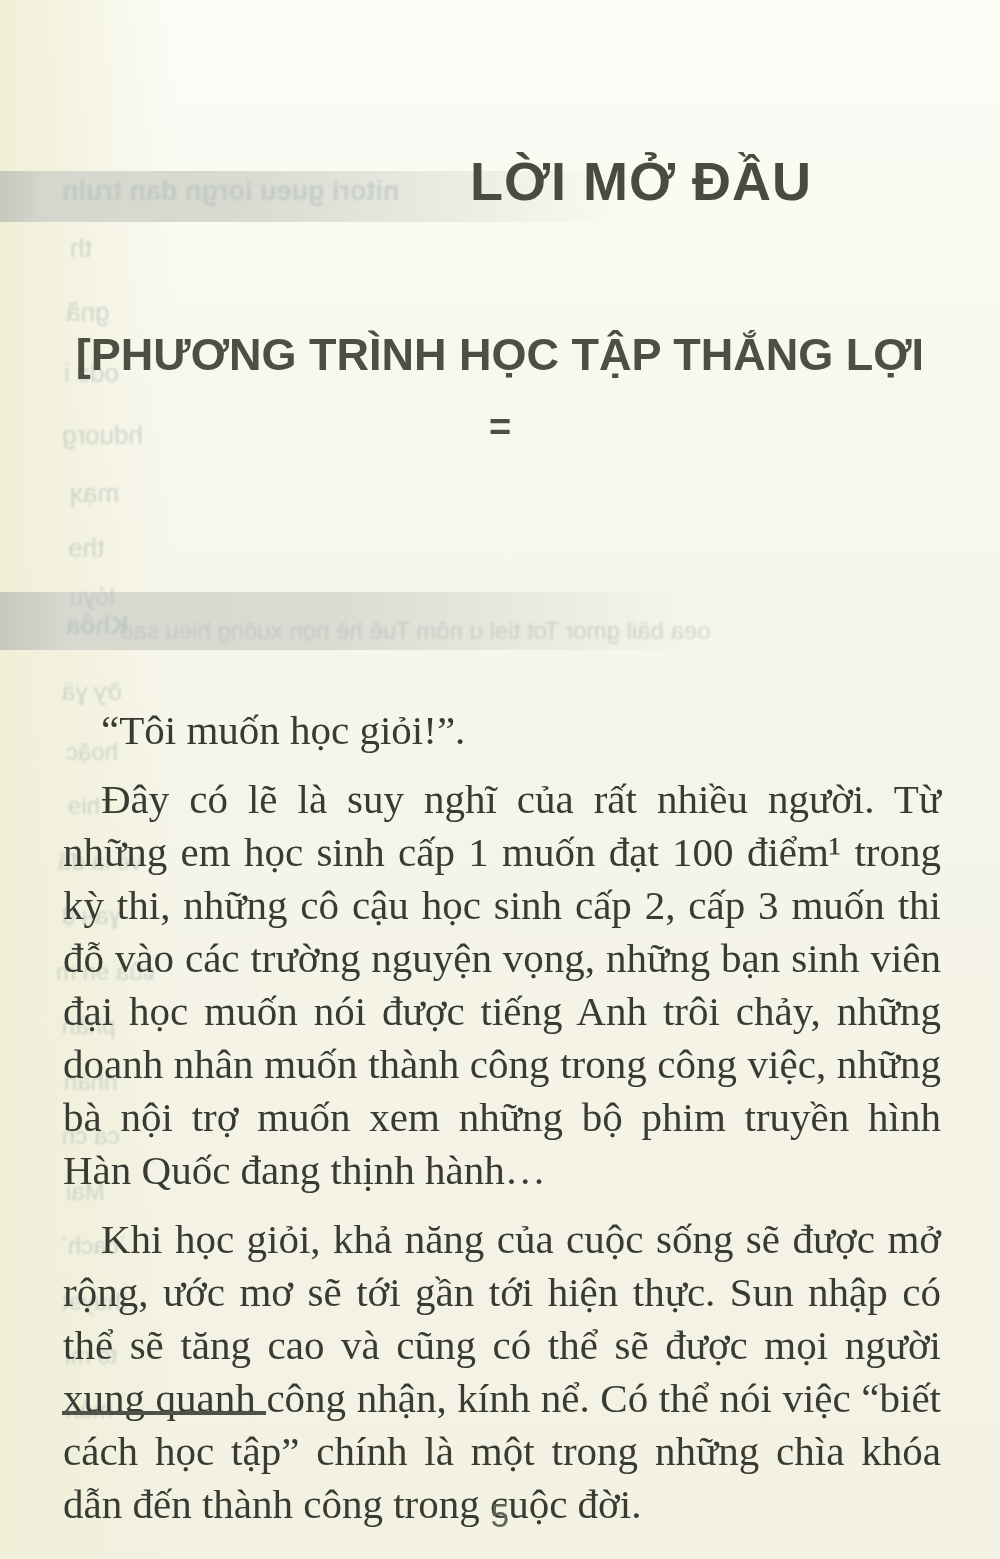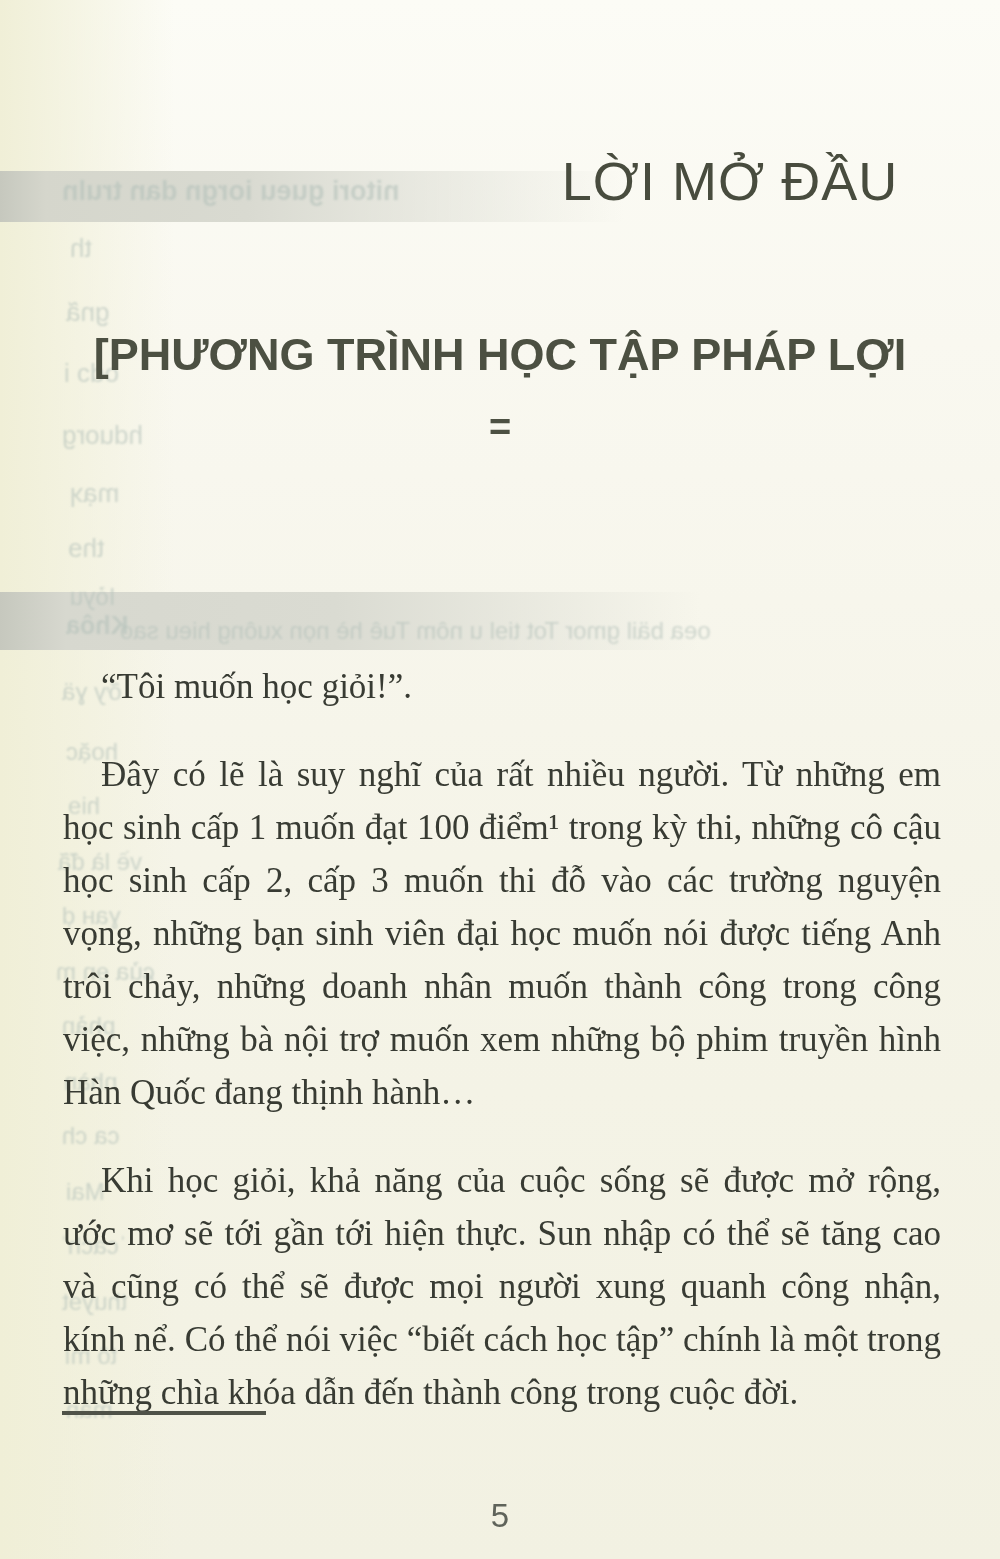--- a/index.html
+++ b/index.html
@@ -30,40 +30,39 @@
   .ghost{
     position:absolute;
     font-family:"Liberation Sans", sans-serif;
     color:#b4c1ba;opacity:.6;
     filter:blur(1.3px);
     transform:scaleX(-1);
     white-space:nowrap;
   }
   .page-title{
     position:absolute;top:150px;left:470px;width:520px;
-    text-align:center;
     font-family:"Liberation Sans", sans-serif;
-    font-weight:normal;font-size:54px;letter-spacing:1px;
+    font-weight:bold;font-size:54px;letter-spacing:1px;
     color:#484c3e;
   }
   .subtitle-line{
     position:absolute;left:40px;width:920px;text-align:center;
     font-family:"Liberation Sans", sans-serif;
     font-weight:bold;color:#4c5042;letter-spacing:0px;
   }
   .sub1{top:329px;font-size:45px;}
   .subeq{top:406px;font-size:38px;}
   .sub2{top:466px;font-size:45px;}
   .body-text{
-    position:absolute;left:63px;top:660px;width:878px;
-    font-size:35px;line-height:53px;
+    position:absolute;left:63px;top:704px;width:878px;
+    font-size:41px;line-height:53px;
     text-align:justify;
   }
   .body-text p{margin:0;text-indent:38px;}
-  .body-text p + p{margin-top:35px;}
+  .body-text p + p{margin-top:16px;}
   .footnote-rule{
     position:absolute;left:62px;top:1411px;width:204px;height:4px;
     background:#4f5248;
   }
   .footnote{
     position:absolute;left:100px;top:1424px;
     font-family:"Liberation Sans", sans-serif;
     font-size:27px;color:#51564b;
   }
   .page-number{
@@ -104,21 +103,21 @@
       <span class="ghost" style="left: 62px; top: 1122px; font-size: 24px;">ca ch</span>
       <span class="ghost" style="left: 66px; top: 1178px; font-size: 24px;">Mai</span>
       <span class="ghost" style="left: 60px; top: 1232px; font-size: 24px;">ˈcachˈ</span>
       <span class="ghost" style="left: 62px; top: 1288px; font-size: 24px;">thuyɘt</span>
       <span class="ghost" style="left: 64px; top: 1342px; font-size: 24px;">tô mì</span>
       <span class="ghost" style="left: 66px; top: 1396px; font-size: 24px;">mản</span>
     </div>
 
   <div class="page-title">LỜI MỞ ĐẦU</div>
 
-  <div class="subtitle-line sub1">[PHƯƠNG TRÌNH HỌC TẬP PHÁP LỢI</div>
+  <div class="subtitle-line sub1">[PHƯƠNG TRÌNH HỌC TẬP THẮNG LỢI</div>
 
   <div class="subtitle-line subeq">=</div>
 
 
   <div class="body-text">
     <p>“Tôi muốn học giỏi!”.</p>
     <p>Đây có lẽ là suy nghĩ của rất nhiều người. Từ những em học sinh cấp 1 muốn đạt 100 điểm¹ trong kỳ thi, những cô cậu học sinh cấp 2, cấp 3 muốn thi đỗ vào các trường nguyện vọng, những bạn sinh viên đại học muốn nói được tiếng Anh trôi chảy, những doanh nhân muốn thành công trong công việc, những bà nội trợ muốn xem những bộ phim truyền hình Hàn Quốc đang thịnh hành…</p>
     <p>Khi học giỏi, khả năng của cuộc sống sẽ được mở rộng, ước mơ sẽ tới gần tới hiện thực. Sun nhập có thể sẽ tăng cao và cũng có thể sẽ được mọi người xung quanh công nhận, kính nể. Có thể nói việc “biết cách học tập” chính là một trong những chìa khóa dẫn đến thành công trong cuộc đời.</p>
   </div>
 

